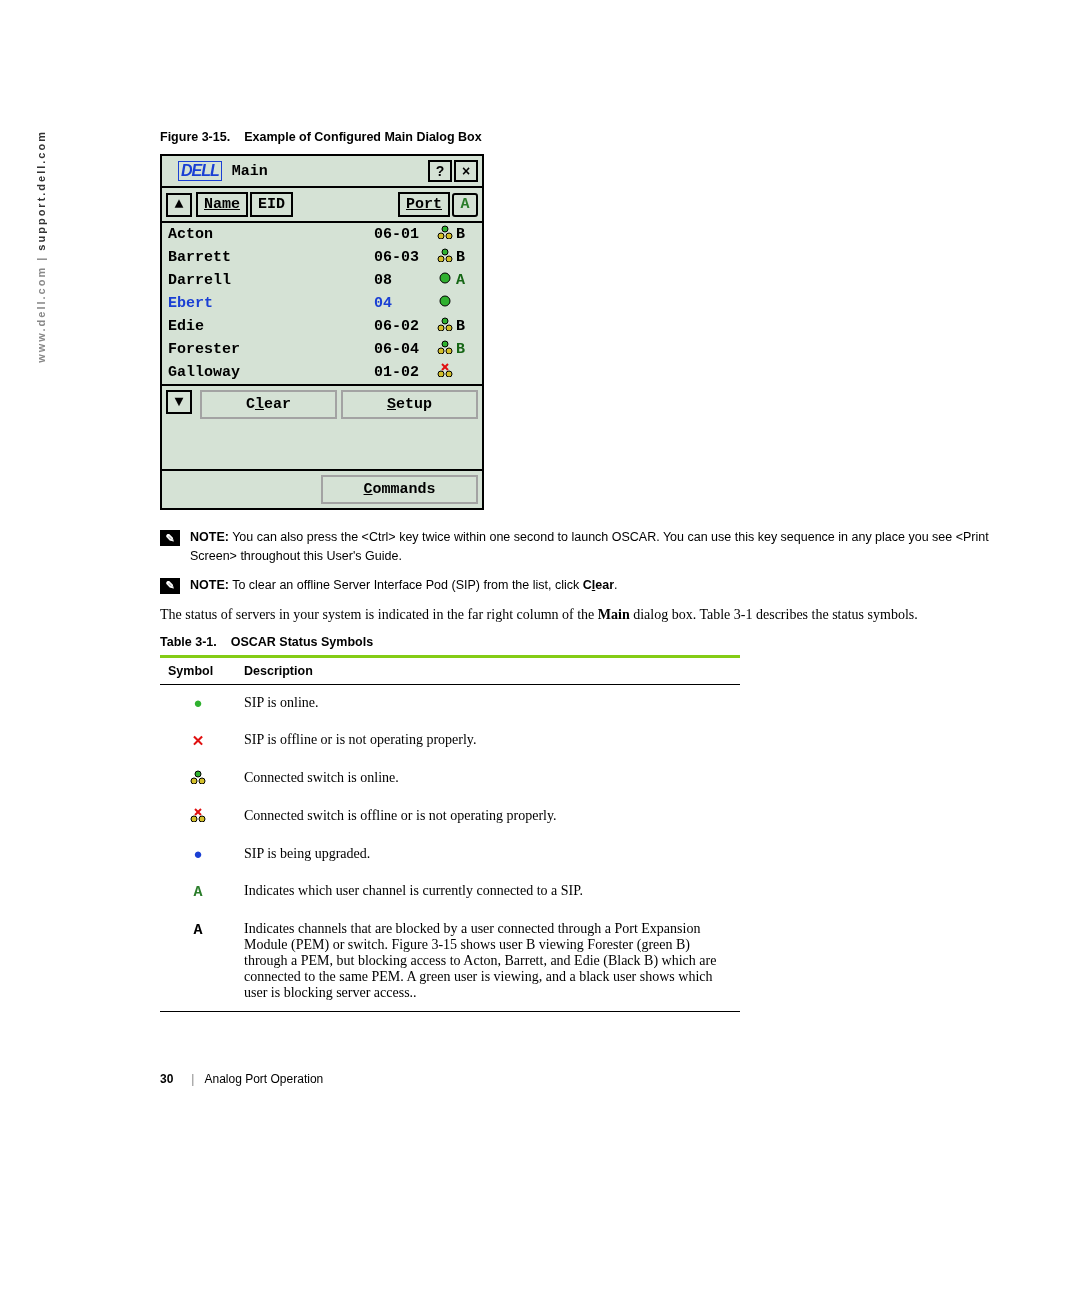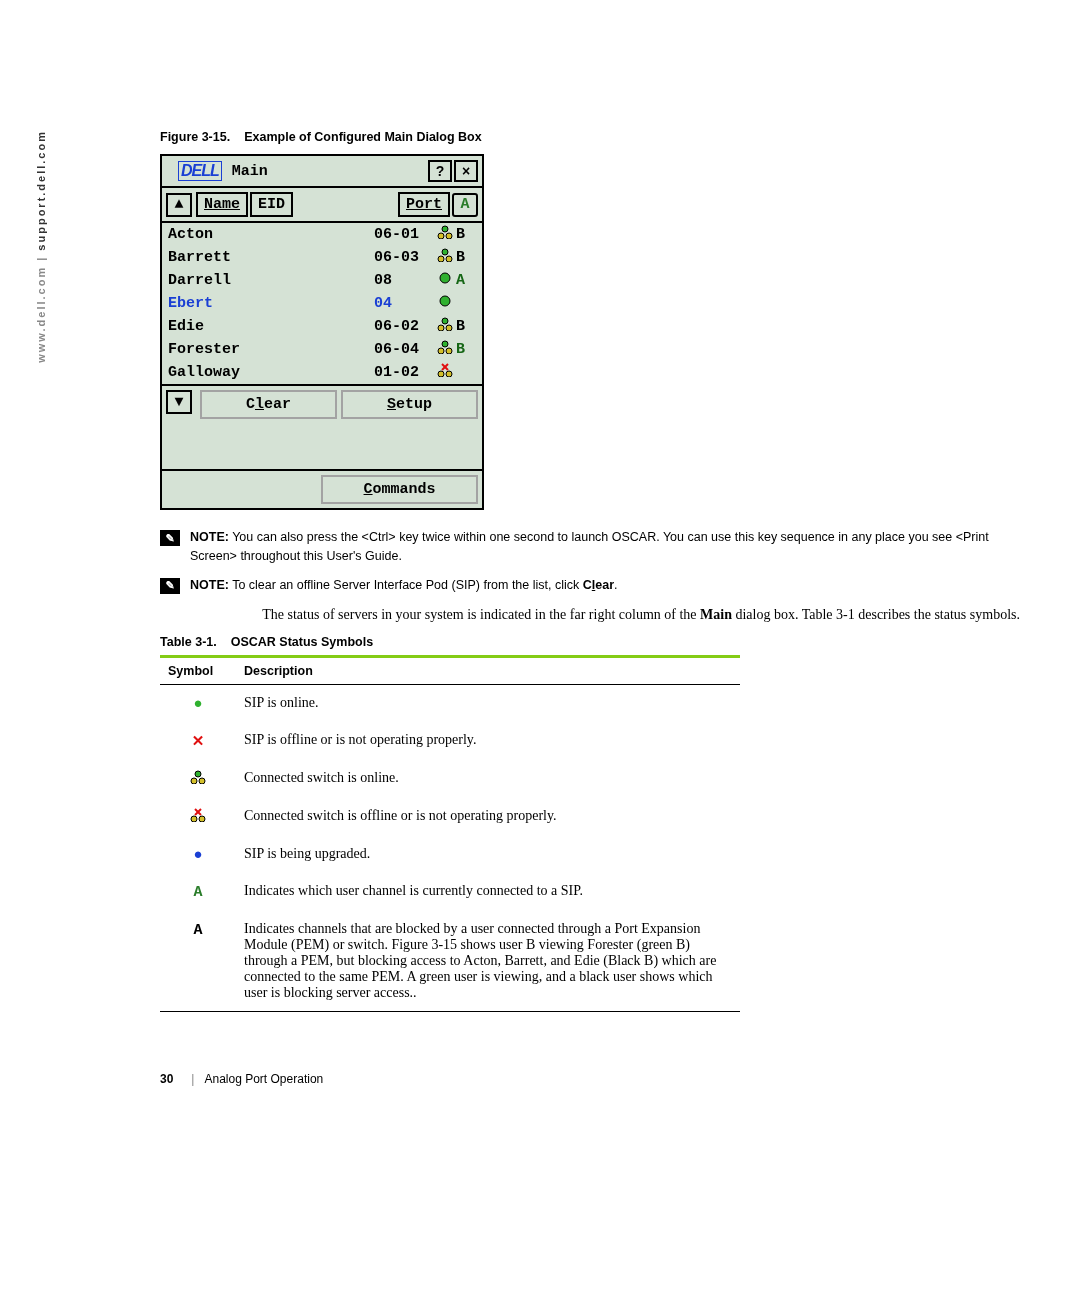--- a/index.html
+++ b/index.html
@@ -122,21 +122,21 @@
   }
   .note-icon {
     width:20px; height:16px; background:#000; color:#fff;
     display:inline-flex; align-items:center; justify-content:center;
     font-size:11px; margin-right:10px; flex:0 0 20px; margin-top:2px;
     font-weight:bold;
   }
   .note-text { flex:1; }
   .note-text b.notelbl { font-weight:bold; }
   .note-text .ul { text-decoration:underline; }
-  .body-text { font-family: Georgia, 'Times New Roman', serif; font-size:14px; line-height:1.5; margin:8px 0 6px 0;text-align:right;}
+  .body-text { font-family: Georgia, 'Times New Roman', serif; font-size:14px; line-height:1.5; margin:8px 0 6px 0;}
   .tbl-caption { font-weight:bold; font-size:12.5px; margin-top:10px; }
   .tbl-caption .tnum { margin-right:14px; }
   table.symtab {
     border-collapse: collapse; margin-top:6px; width: 580px;
     font-size:14px;
   }
   table.symtab th {
     text-align:left; border-top:3px solid #84cc16; border-bottom:1px solid #000;
     padding:6px 8px; font-weight:bold; font-size:12.5px; font-family:Arial;
   }

